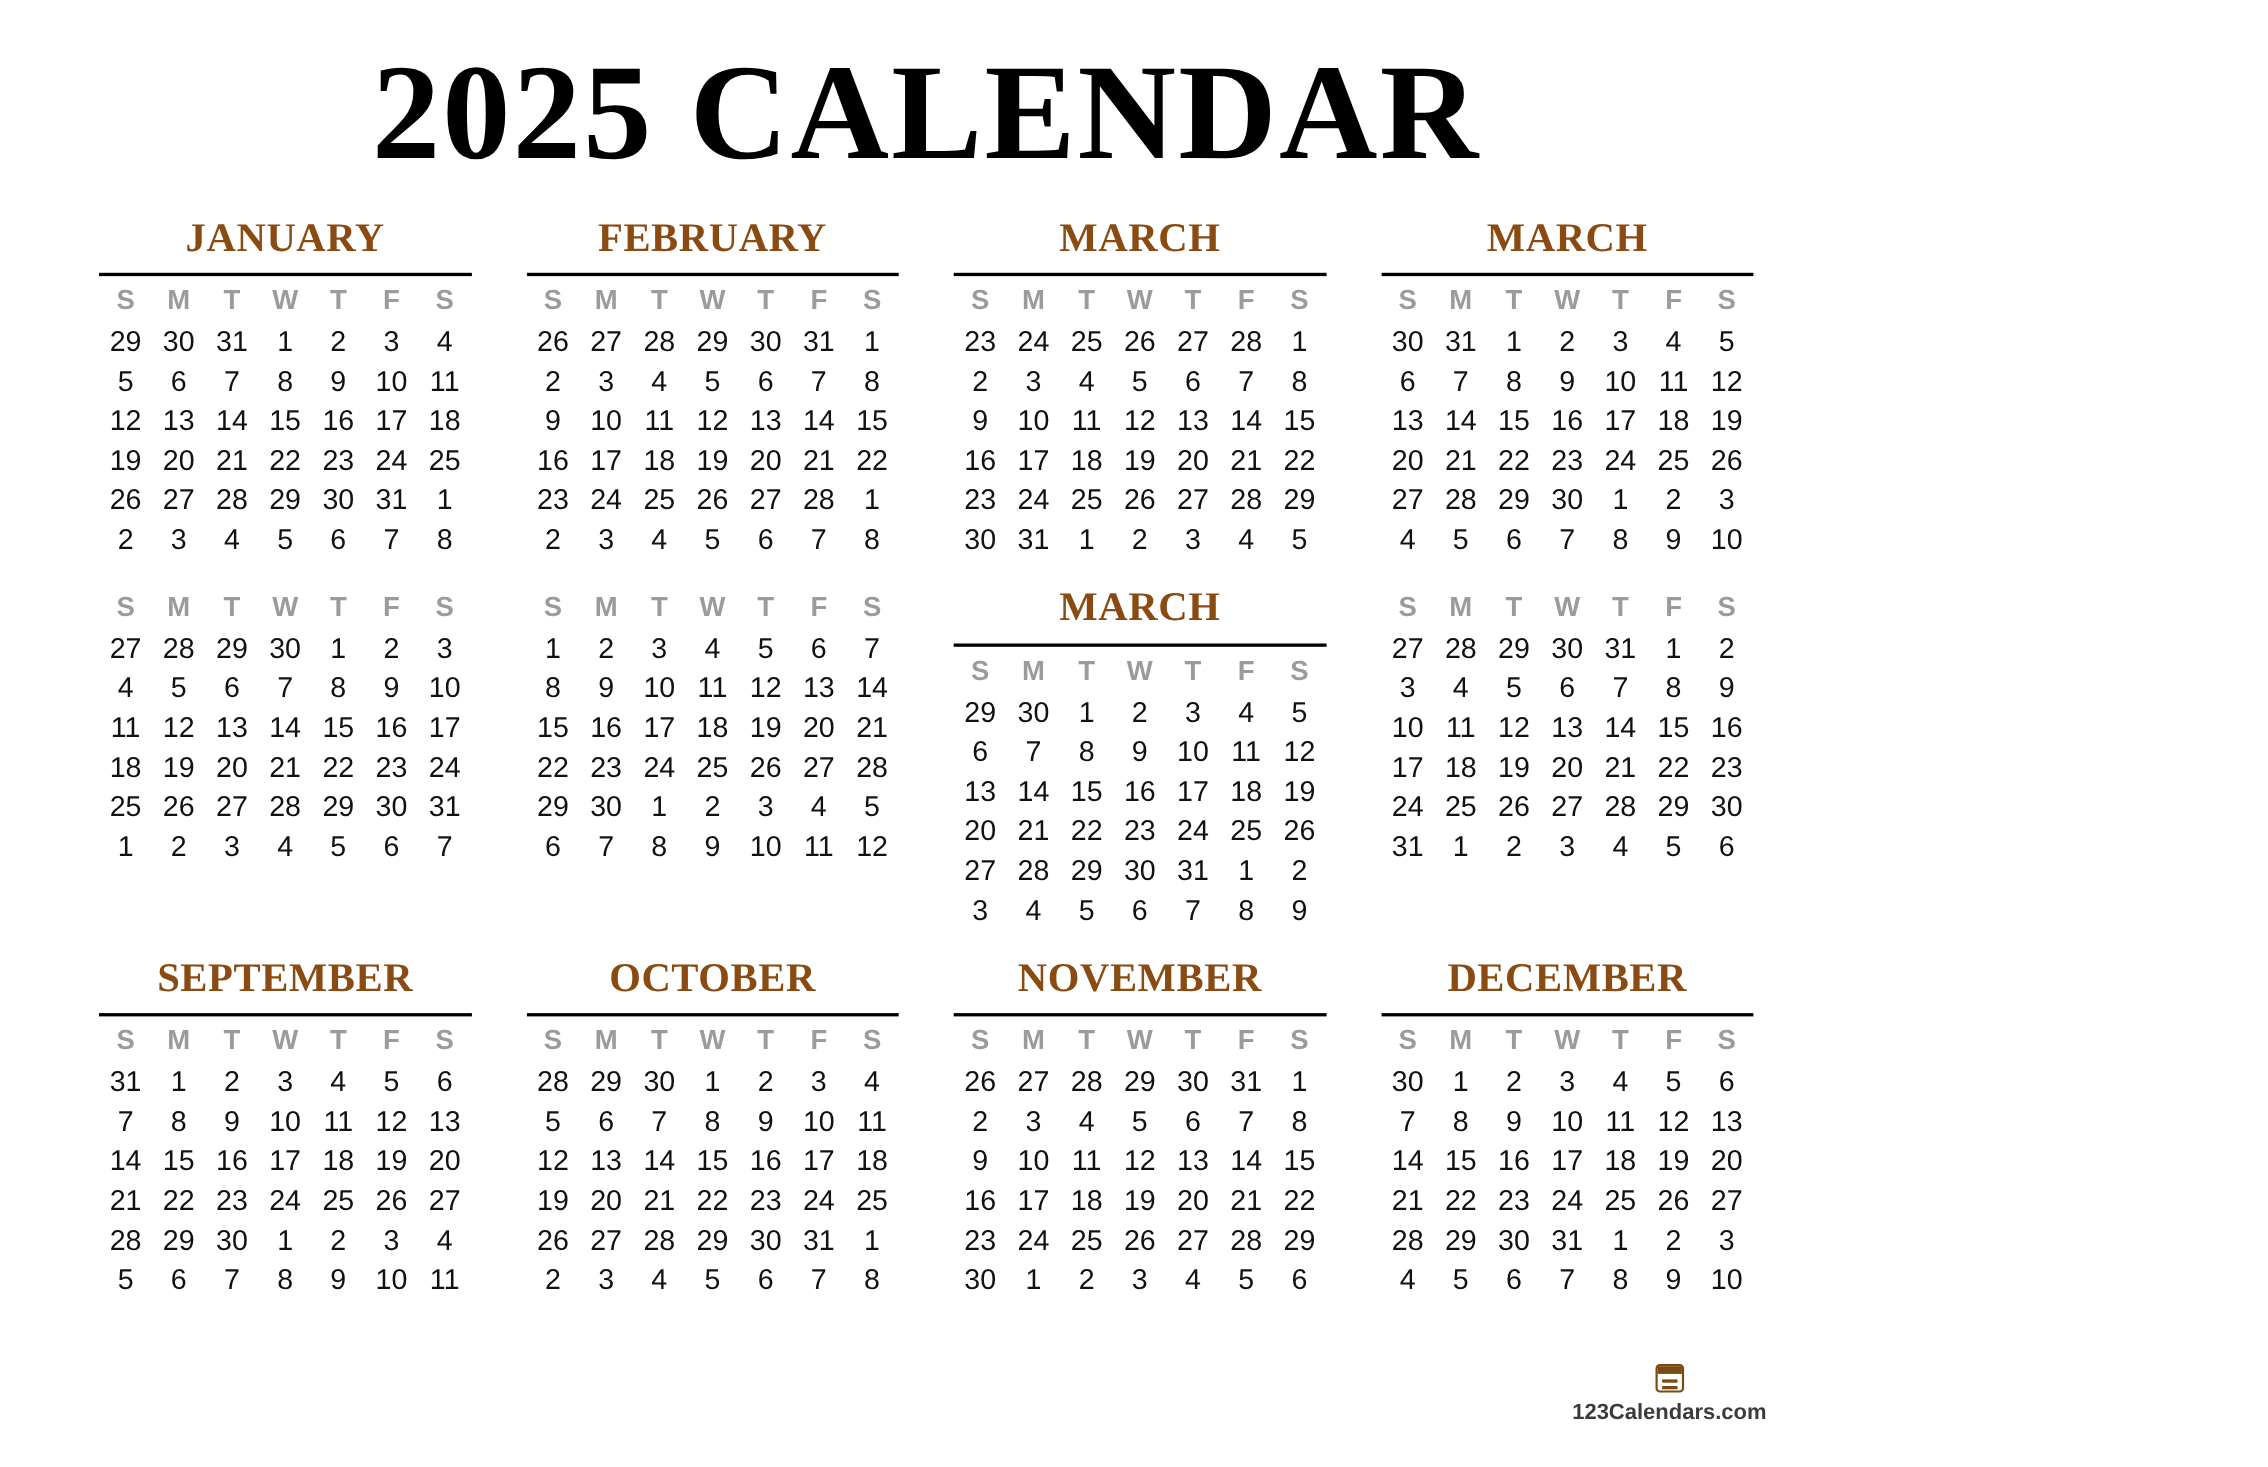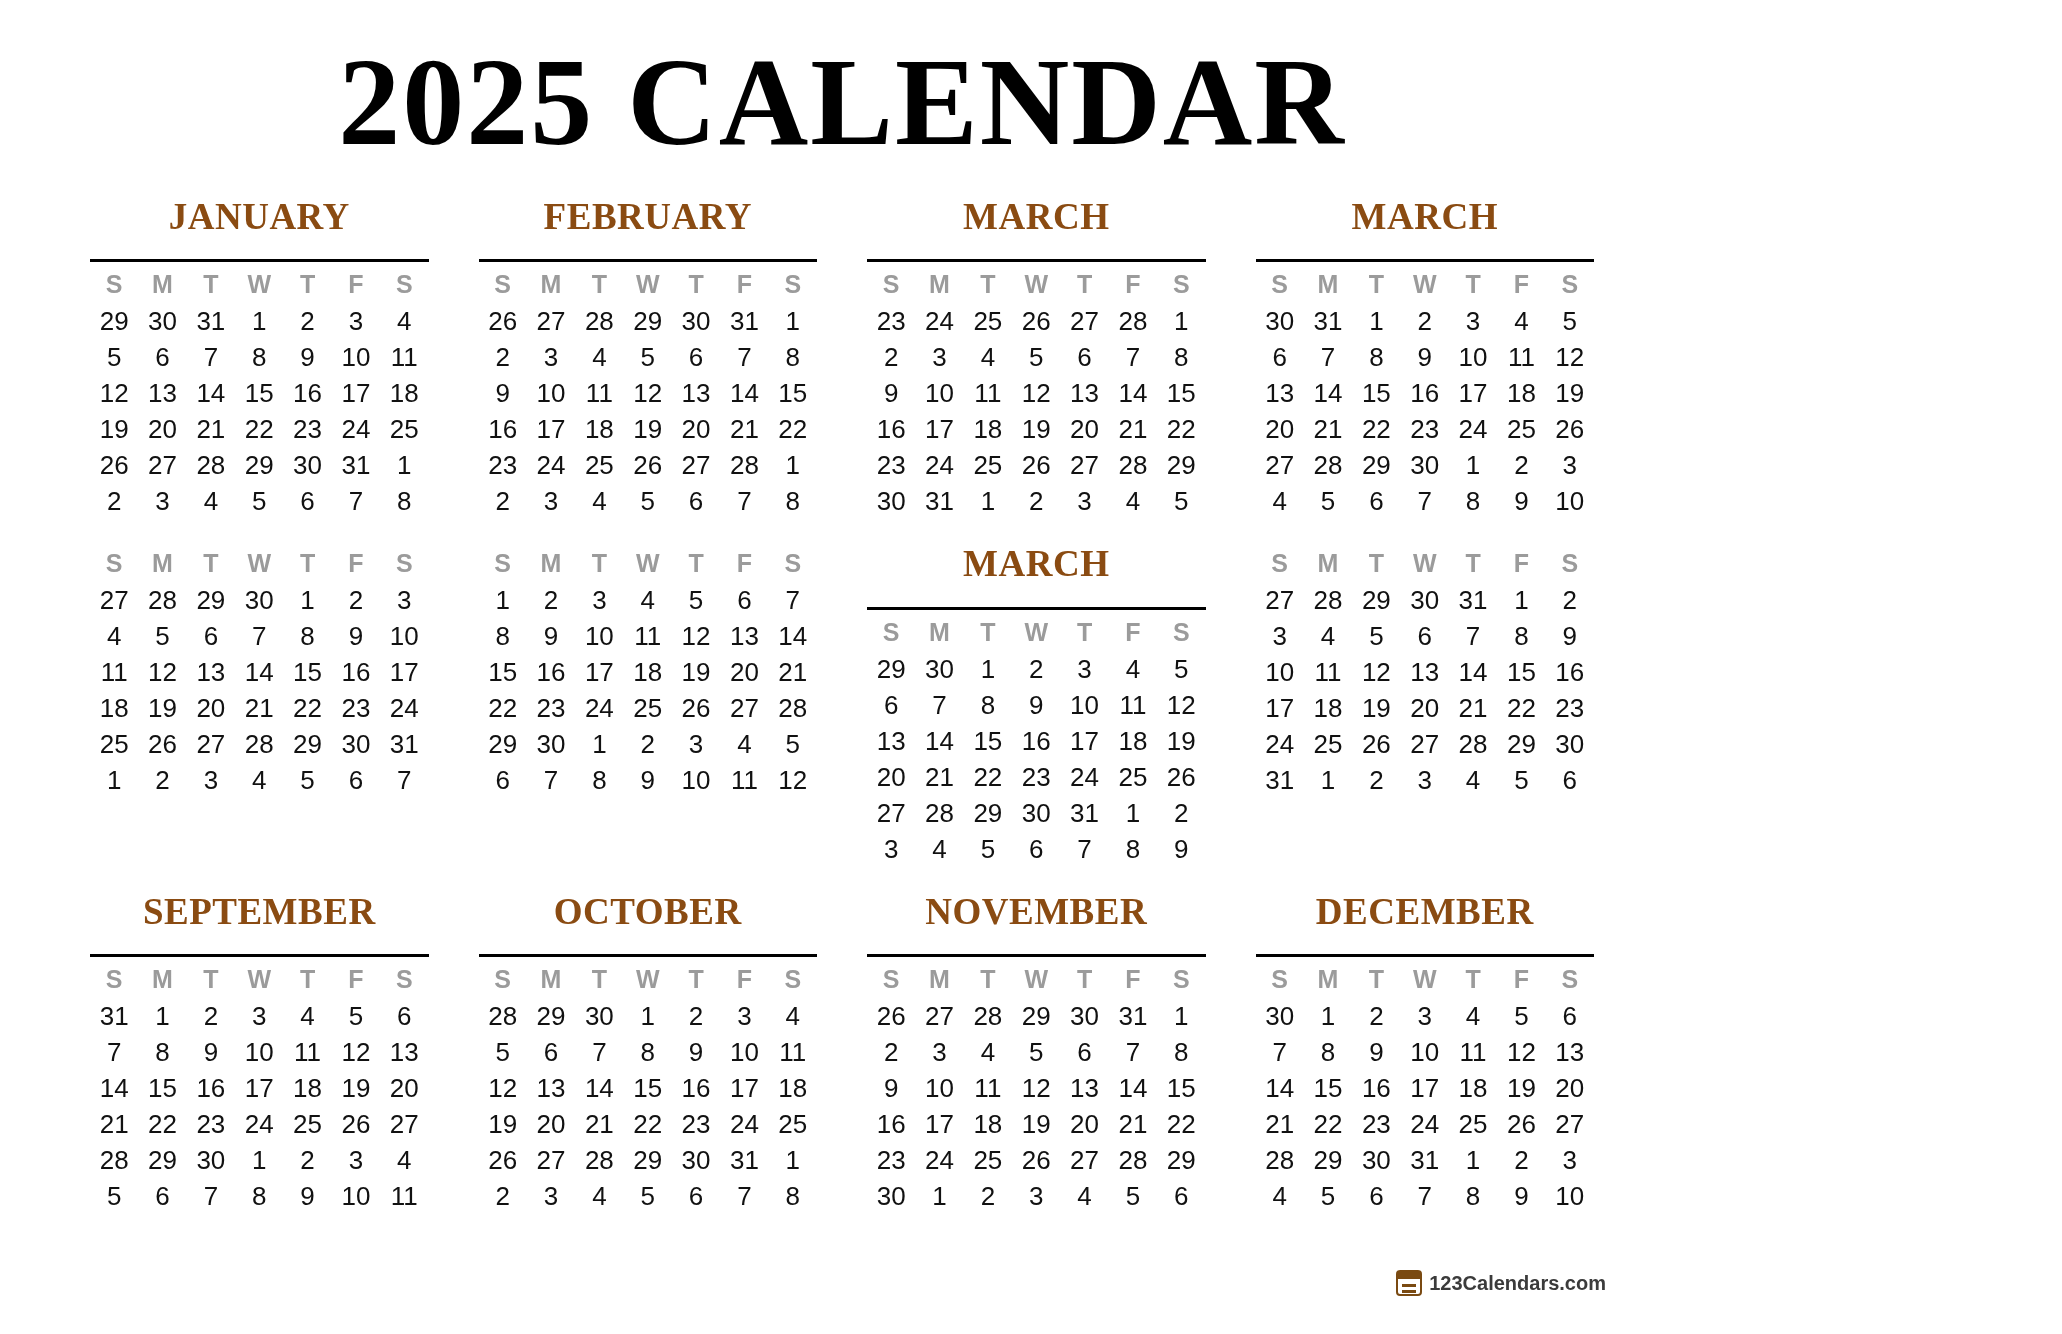--- a/index.html
+++ b/index.html
@@ -43,21 +43,21 @@
     width: 100%;
   }
   .month-name {
     text-align: center;
     font-family: "Liberation Serif", serif;
     font-weight: bold;
     font-size: 37px;
     color: #8a4b12;
     letter-spacing: 0.5px;
     line-height: 1.25;
-    padding-bottom: 19px;
+    padding-bottom: 8px;
     border-bottom: 3px solid #000000;
   }
   table.cal {
     width: 100%;
     border-collapse: collapse;
     table-layout: fixed;
     margin-top: 6px;
   }
   table.cal th {
     font-family: "Liberation Sans", sans-serif;
@@ -85,20 +85,21 @@
   td.hl-red {
     color: #e8221a;
   }
   .footer {
     position: absolute;
     right: 78px;
     bottom: 38px;
     display: flex;
     align-items: center;
     gap: 7px;
+    flex-direction: column;
   }
   .footer-icon {
     width: 26px;
     height: 26px;
     border: 2px solid #7a4a12;
     border-radius: 4px;
     position: relative;
     box-sizing: border-box;
     background: #ffffff;
   }

